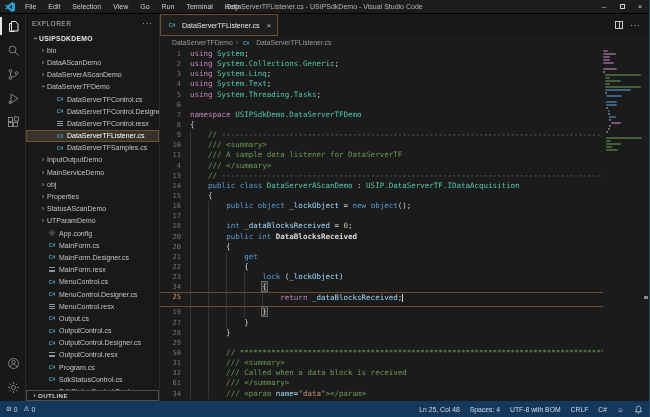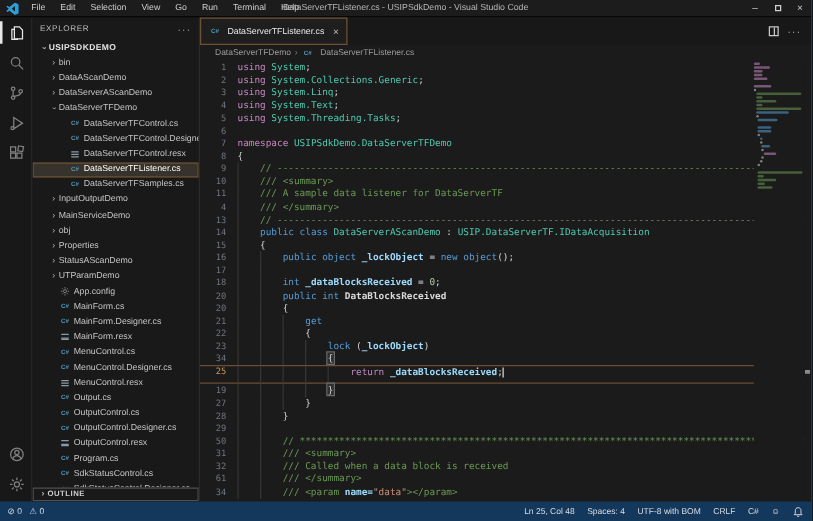--- a/index.html
+++ b/index.html
@@ -56,23 +56,23 @@
   .bc-sep { font-size:7px; color:#7a7a7a; }
   
   .code { position:relative; flex:1; overflow:hidden; font-family:"DejaVu Sans Mono","Liberation Mono",monospace; font-size:7.5px; }
   .cl { display:flex; height:10.15px; line-height:10.15px; position:relative; }
   .cl .ln { width:30px; flex:0 0 auto; text-align:right; padding-right:9px; color:#6e7681; font-size:7px; }
   .cl .ct { position:relative; white-space:pre; flex:1; min-width:0; }
   .cl.cur { border-top:1px solid #6b4e33; border-bottom:1px solid #6b4e33; height:15px; line-height:9.15px; }
   .cl.cur .ln { color:#d19a5e; }
   .guide { position:absolute; top:0; bottom:0; width:1px; background:#353535; }
   .tk-k { color:#569CD6; } .tk-c { color:#C586C0; } .tk-t { color:#4EC9B0; }
-  .tk-v { color:#9CDCFE; font-weight:700; } .tk-d { color:#dadada; font-weight:600; }
+  .tk-v { color:#9CDCFE; font-weight:400; } .tk-d { color:#dadada; font-weight:600; }
   .tk-n { color:#B5CEA8; } .tk-s { color:#CE9178; } .tk-g { color:#6A9955; }
-  .tk-p { color:#D4D4D4; } .tk-a { color:#9CDCFE; font-weight:700; }
+  .tk-p { color:#D4D4D4; } .tk-a { color:#9CDCFE; font-weight:400; }
   .tk-bh { color:#D4D4D4; outline:1px solid #6a6a6a; background:rgba(110,110,110,.25); }
   .cursor { position:absolute; top:1px; width:1px; height:8px; background:#d7d7d7; }
   .minimap { position:absolute; top:0; right:6px; width:40px; bottom:0; background:#1b1b1b; padding-top:1px; }
   .mm-line { height:2px; margin-bottom:1px; border-radius:1px; }
   .overview { position:absolute; top:0; right:0; width:6px; bottom:0; background:#1b1b1b; }
   .ov-mark { position:absolute; left:1px; width:4px; height:3px; background:#8a8a8a; }
   
   .statusbar { height:16px; background:#14375c; display:flex; align-items:center; font-size:6.8px; color:#d7dee6; padding:0 6px; }
   .sb-left { display:flex; align-items:center; gap:6px; }
   .sb-right { margin-left:auto; display:flex; align-items:center; gap:10px; }

